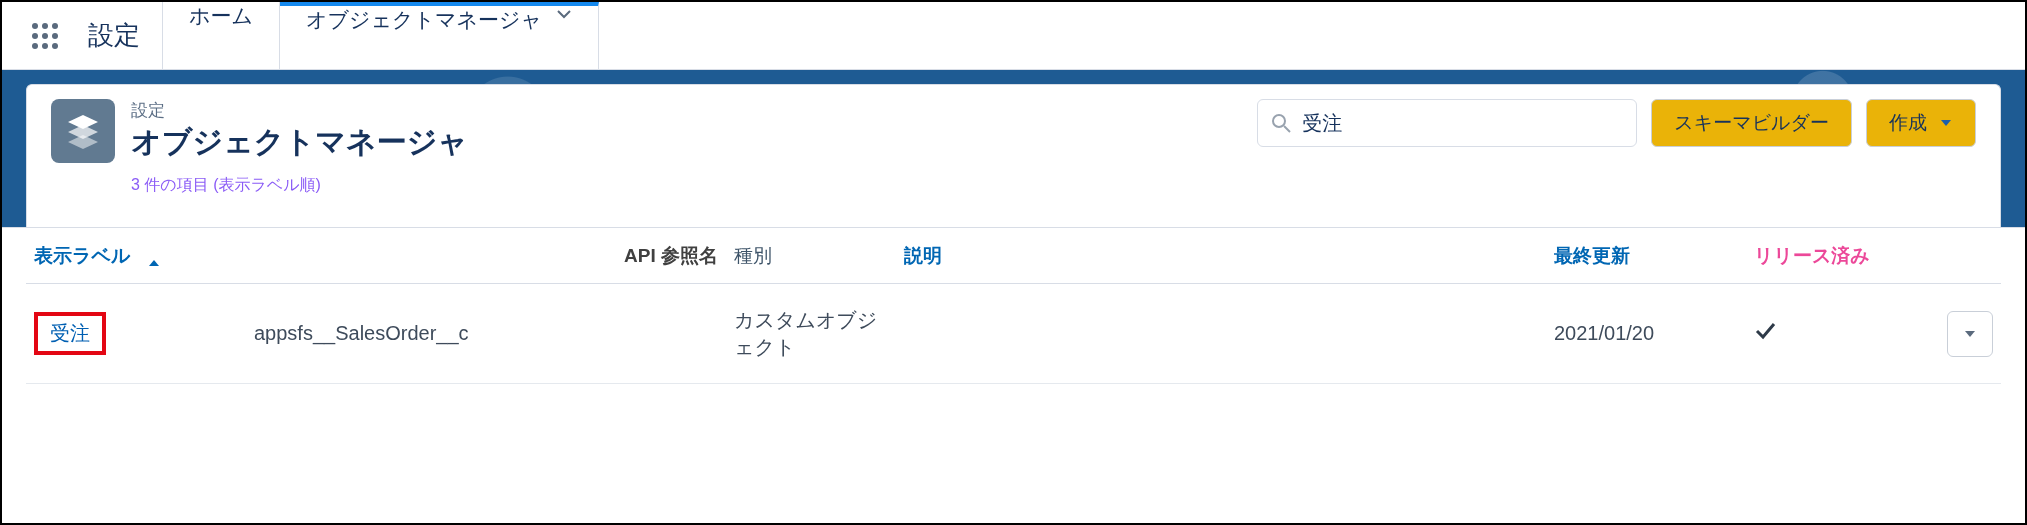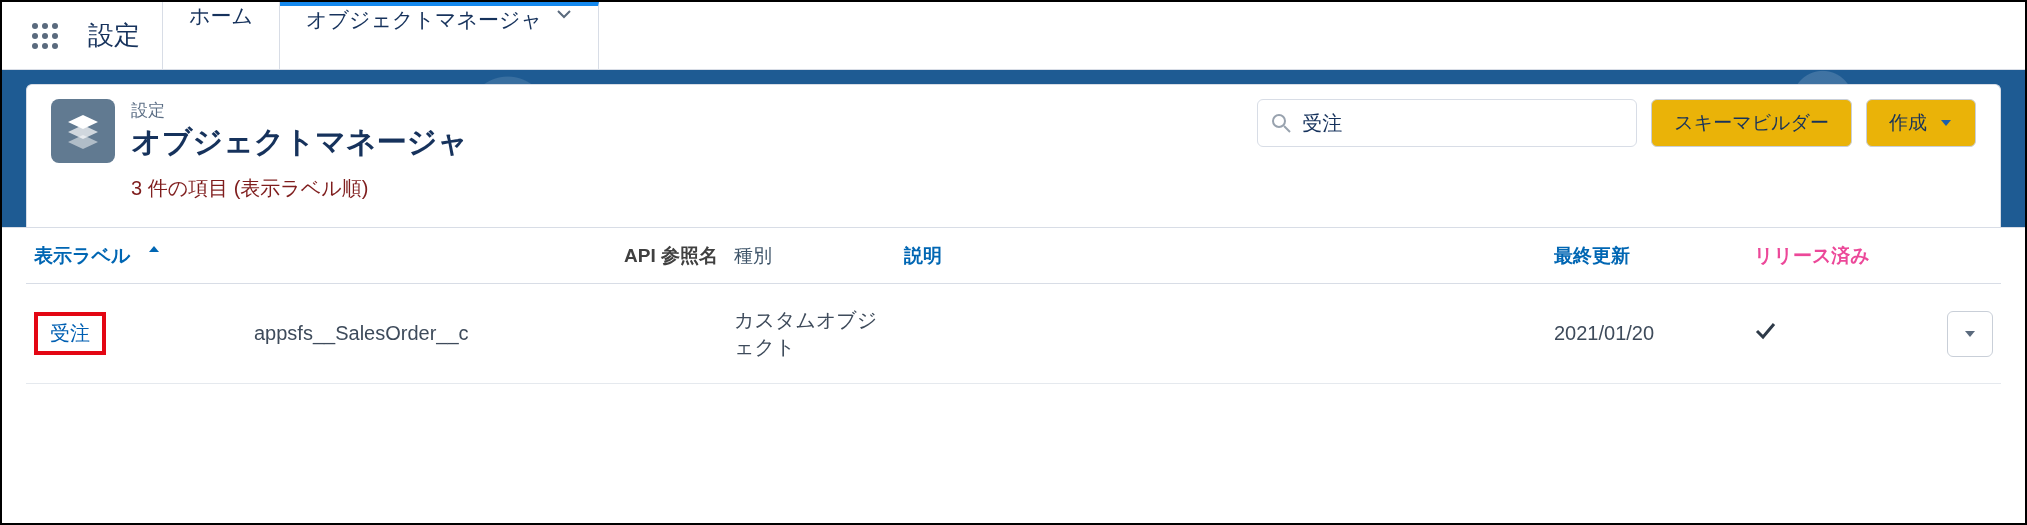--- a/index.html
+++ b/index.html
@@ -24,32 +24,32 @@
       radial-gradient(circle at 10% 80%, rgba(255,255,255,0.18) 0 30px, transparent 31px),
       radial-gradient(circle at 25% 30%, rgba(255,255,255,0.12) 0 40px, transparent 41px),
       radial-gradient(circle at 70% 60%, rgba(255,255,255,0.10) 0 50px, transparent 51px),
       radial-gradient(circle at 90% 20%, rgba(255,255,255,0.15) 0 30px, transparent 31px);
   }
   .hero-card { position:absolute; left:24px; right:24px; top:14px; bottom:0; background:#fff; border-radius:6px 6px 0 0; border:1px solid #d8dde6; border-bottom:none; padding:14px 24px 10px 24px; display:flex; align-items:flex-start; }
   .hero-icon { width:64px; height:64px; background:#617a91; border-radius:8px; display:flex; align-items:center; justify-content:center; flex:0 0 auto; margin-right:16px; }
   .hero-text { flex:0 0 auto; }
   .hero-set { font-size:17px; color:#5b6e85; }
   .hero-title { font-size:30px; font-weight:700; color:#16325c; margin-top:0px; }
-  .hero-sub { font-size:20px; color:#7f1d1d; margin-top:12px; }
+  .hero-sub { font-size:16px; color:#8b5cf6; margin-top:12px; }
   .hero-actions { margin-left:auto; display:flex; align-items:flex-start; gap:14px; }
   .search-wrap { position:relative; }
   .search-wrap svg { position:absolute; left:14px; top:50%; transform:translateY(-50%); }
   .search-input { width:380px; height:48px; border:1px solid #d8dde6; border-radius:6px; font-size:20px; padding:0 16px 0 44px; color:#16325c; outline:none; }
   .btn { height:48px; background:#eab308; border:1px solid #c9cfd8; border-radius:6px; font-size:19px; color:#16325c; padding:0 22px; display:flex; align-items:center; gap:12px; }
   
   .content { padding:0 24px; }
   .tbl { width:100%; }
   .thead { display:flex; align-items:center; height:56px; border-bottom:1px solid #d8dde6; font-size:19px; color:#3e5469; }
   .thead .th { padding:0 8px; }
-  .thead .label-col { width:220px; color:#0066b3; font-weight:600; display:flex; align-items:flex-start; gap:12px;}
+  .thead .label-col { width:220px; color:#0066b3; font-weight:600; display:flex; align-items:flex-end; gap:12px;}
   .thead .api-col { width:480px; color:#404040; font-weight:700;text-align:right;}
   .thead .type-col { width:170px; }
   .thead .desc-col { width:650px; color:#0066b3; font-weight:600;}
   .thead .upd-col { width:200px; color:#0066b3; font-weight:600;}
   .thead .rel-col { width:180px; color:#ec4899; font-weight:600;}
   .thead .act-col { flex:1; }
   .trow { display:flex; align-items:center; min-height:100px; border-bottom:1px solid #e5e9ee; font-size:20px; color:#3e4b5b; }
   .trow .td { padding:10px 8px; }
   .w-label{width:220px;} .w-api{width:480px;} .w-type{width:170px; line-height:1.35;} .w-desc{width:650px;} .w-upd{width:200px;} .w-rel{width:180px;} .w-act{flex:1; display:flex; justify-content:flex-end; padding-right:10px;}
   .link { color:#005fb2; text-decoration:none; }

